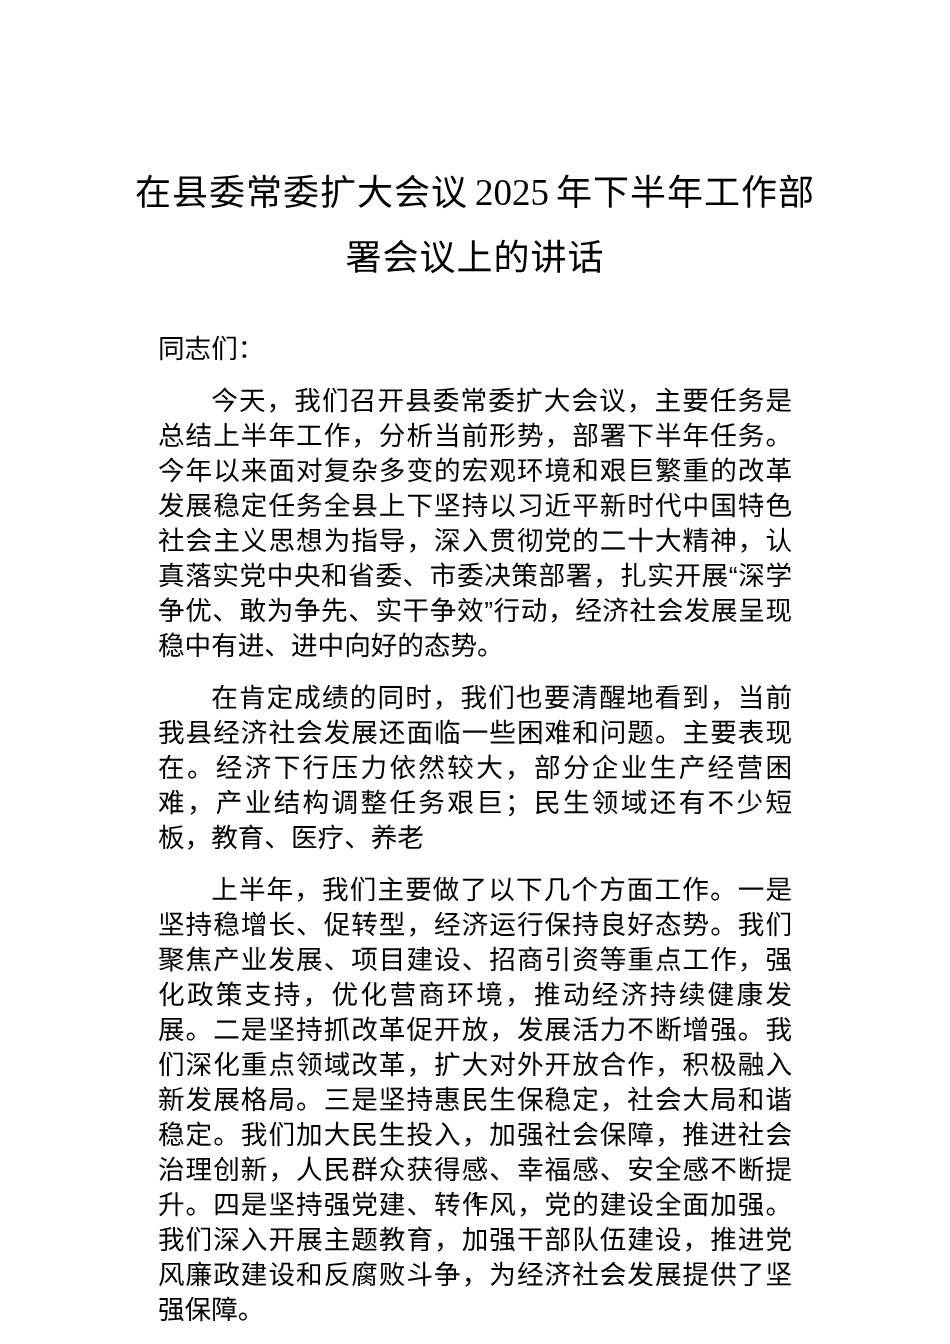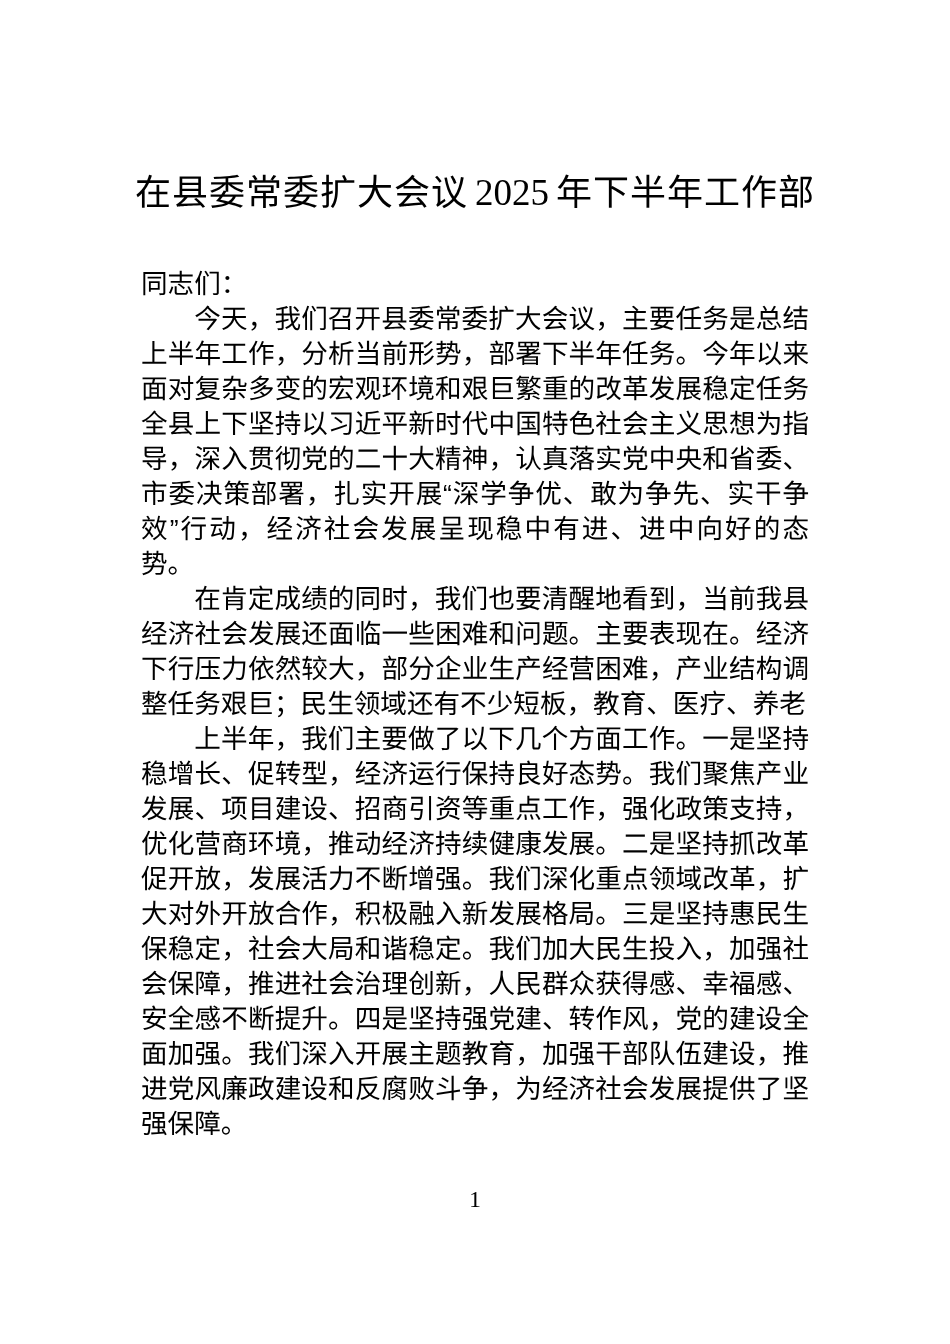--- a/index.html
+++ b/index.html
@@ -37,21 +37,21 @@
   }
   .body-block {
     width: 668px;
     margin: 42px auto 0 auto;
     font-size: 26.6px;
     line-height: 35px;
     text-align: justify;
     color: #000000;
   }
   .body-block p {
-    margin: 0;
+    margin: 17px;
     padding: 0;
   }
   .body-block p.indent {
     text-indent: 2em;
   }
   .page-number {
     position: absolute;
     top: 1186px;
     left: 0;
     width: 100%;
@@ -61,20 +61,21 @@
     color: #000000;
   }
 </style>
 </head>
 <body>
 
 <div class="page">
 
   <div class="title-block">
     <div class="title-line"><span>在县委常委扩大会议</span><span class="title-year">2025</span><span>年下半年工作部</span></div>
+    <div class="title-line">署会议上的讲话</div>
   </div>
 
   <div class="body-block">
     <p>同志们：</p>
     <p class="indent">今天，我们召开县委常委扩大会议，主要任务是总结上半年工作，分析当前形势，部署下半年任务。今年以来面对复杂多变的宏观环境和艰巨繁重的改革发展稳定任务全县上下坚持以习近平新时代中国特色社会主义思想为指导，深入贯彻党的二十大精神，认真落实党中央和省委、市委决策部署，扎实开展“深学争优、敢为争先、实干争效”行动，经济社会发展呈现稳中有进、进中向好的态势。</p>
     <p class="indent">在肯定成绩的同时，我们也要清醒地看到，当前我县经济社会发展还面临一些困难和问题。主要表现在。经济下行压力依然较大，部分企业生产经营困难，产业结构调整任务艰巨；民生领域还有不少短板，教育、医疗、养老</p>
     <p class="indent">上半年，我们主要做了以下几个方面工作。一是坚持稳增长、促转型，经济运行保持良好态势。我们聚焦产业发展、项目建设、招商引资等重点工作，强化政策支持，优化营商环境，推动经济持续健康发展。二是坚持抓改革促开放，发展活力不断增强。我们深化重点领域改革，扩大对外开放合作，积极融入新发展格局。三是坚持惠民生保稳定，社会大局和谐稳定。我们加大民生投入，加强社会保障，推进社会治理创新，人民群众获得感、幸福感、安全感不断提升。四是坚持强党建、转作风，党的建设全面加强。我们深入开展主题教育，加强干部队伍建设，推进党风廉政建设和反腐败斗争，为经济社会发展提供了坚强保障。</p>
   </div>
 
   <div class="page-number">1</div>

